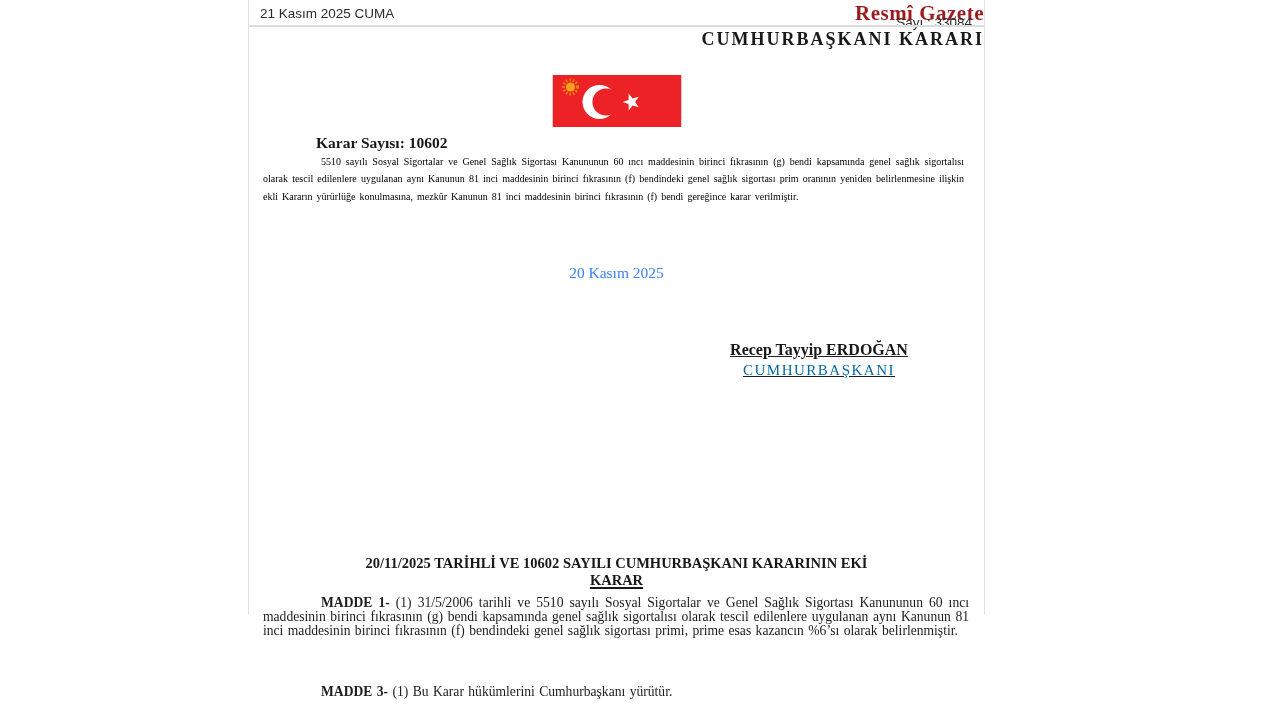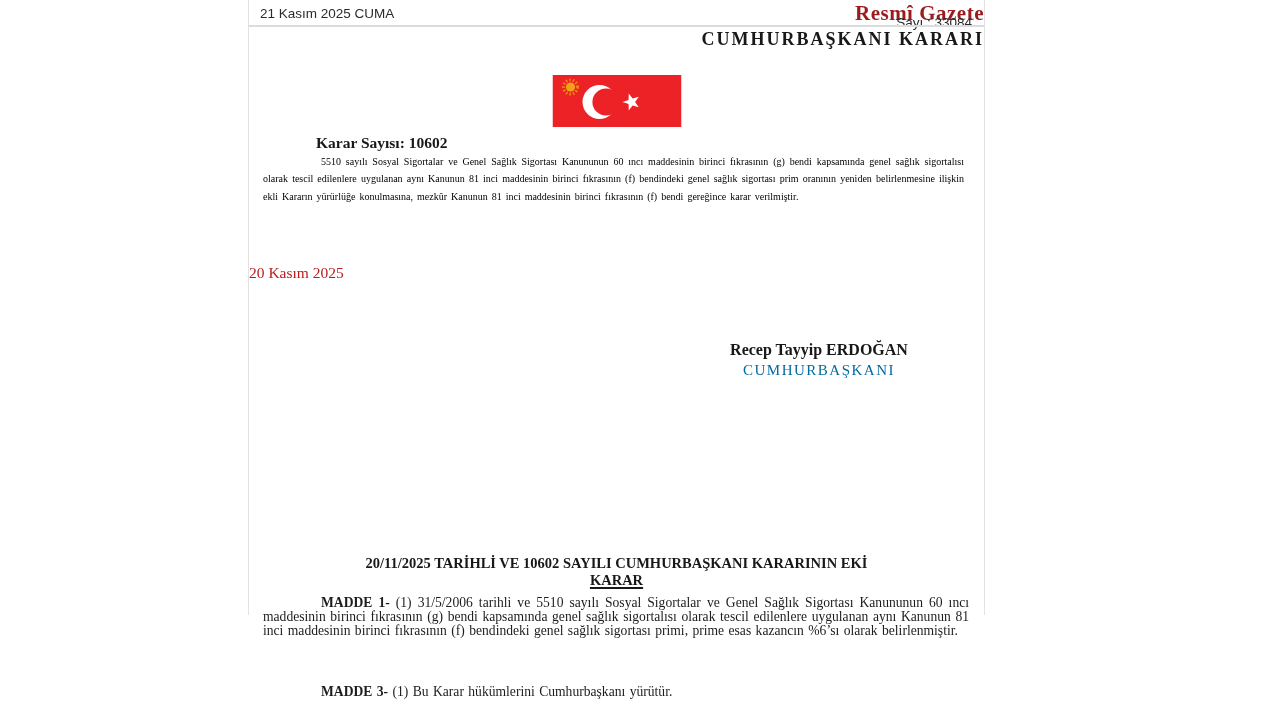--- a/index.html
+++ b/index.html
@@ -42,25 +42,25 @@
   .karar-sayisi {
     position:absolute; left:67px; top:134px;
     font-weight:bold; font-size:15.5px; color:#181818;
   }
   .para1 {
     position:absolute; left:14px; top:153px; width:701px;
     font-size:10px; line-height:17.4px; text-align:justify;
     text-indent:58px; word-spacing:1.5px; color:#000000;
   }
   .decision-date {
-    position:absolute; left:0; right:0; top:264px; 
-    font-size:15.5px; color:#b91c1c;
+    position:absolute; left:0; right:0; top:264px; text-align:center;
+    font-size:15.5px; color:#3b82f6;
   }
   .signature {
-    position:absolute; left:420px; top:341px; width:300px; text-align:center;
+    position:absolute; left:420px; top:341px; width:300px; text-align:center;text-decoration:underline;
   }
   .signature-name { font-weight:bold; font-size:16px; color:#181818; }
   .signature-role { font-size:15px; letter-spacing:1.5px; margin-top:3px; color:#0369a1; }
 
   
   .annex-title {
     position:absolute; left:0; right:0; top:555px; text-align:center;
     font-weight:bold; font-size:14.5px; line-height:16.5px; color:#181818;
   }
   .annex-title .underlined {

